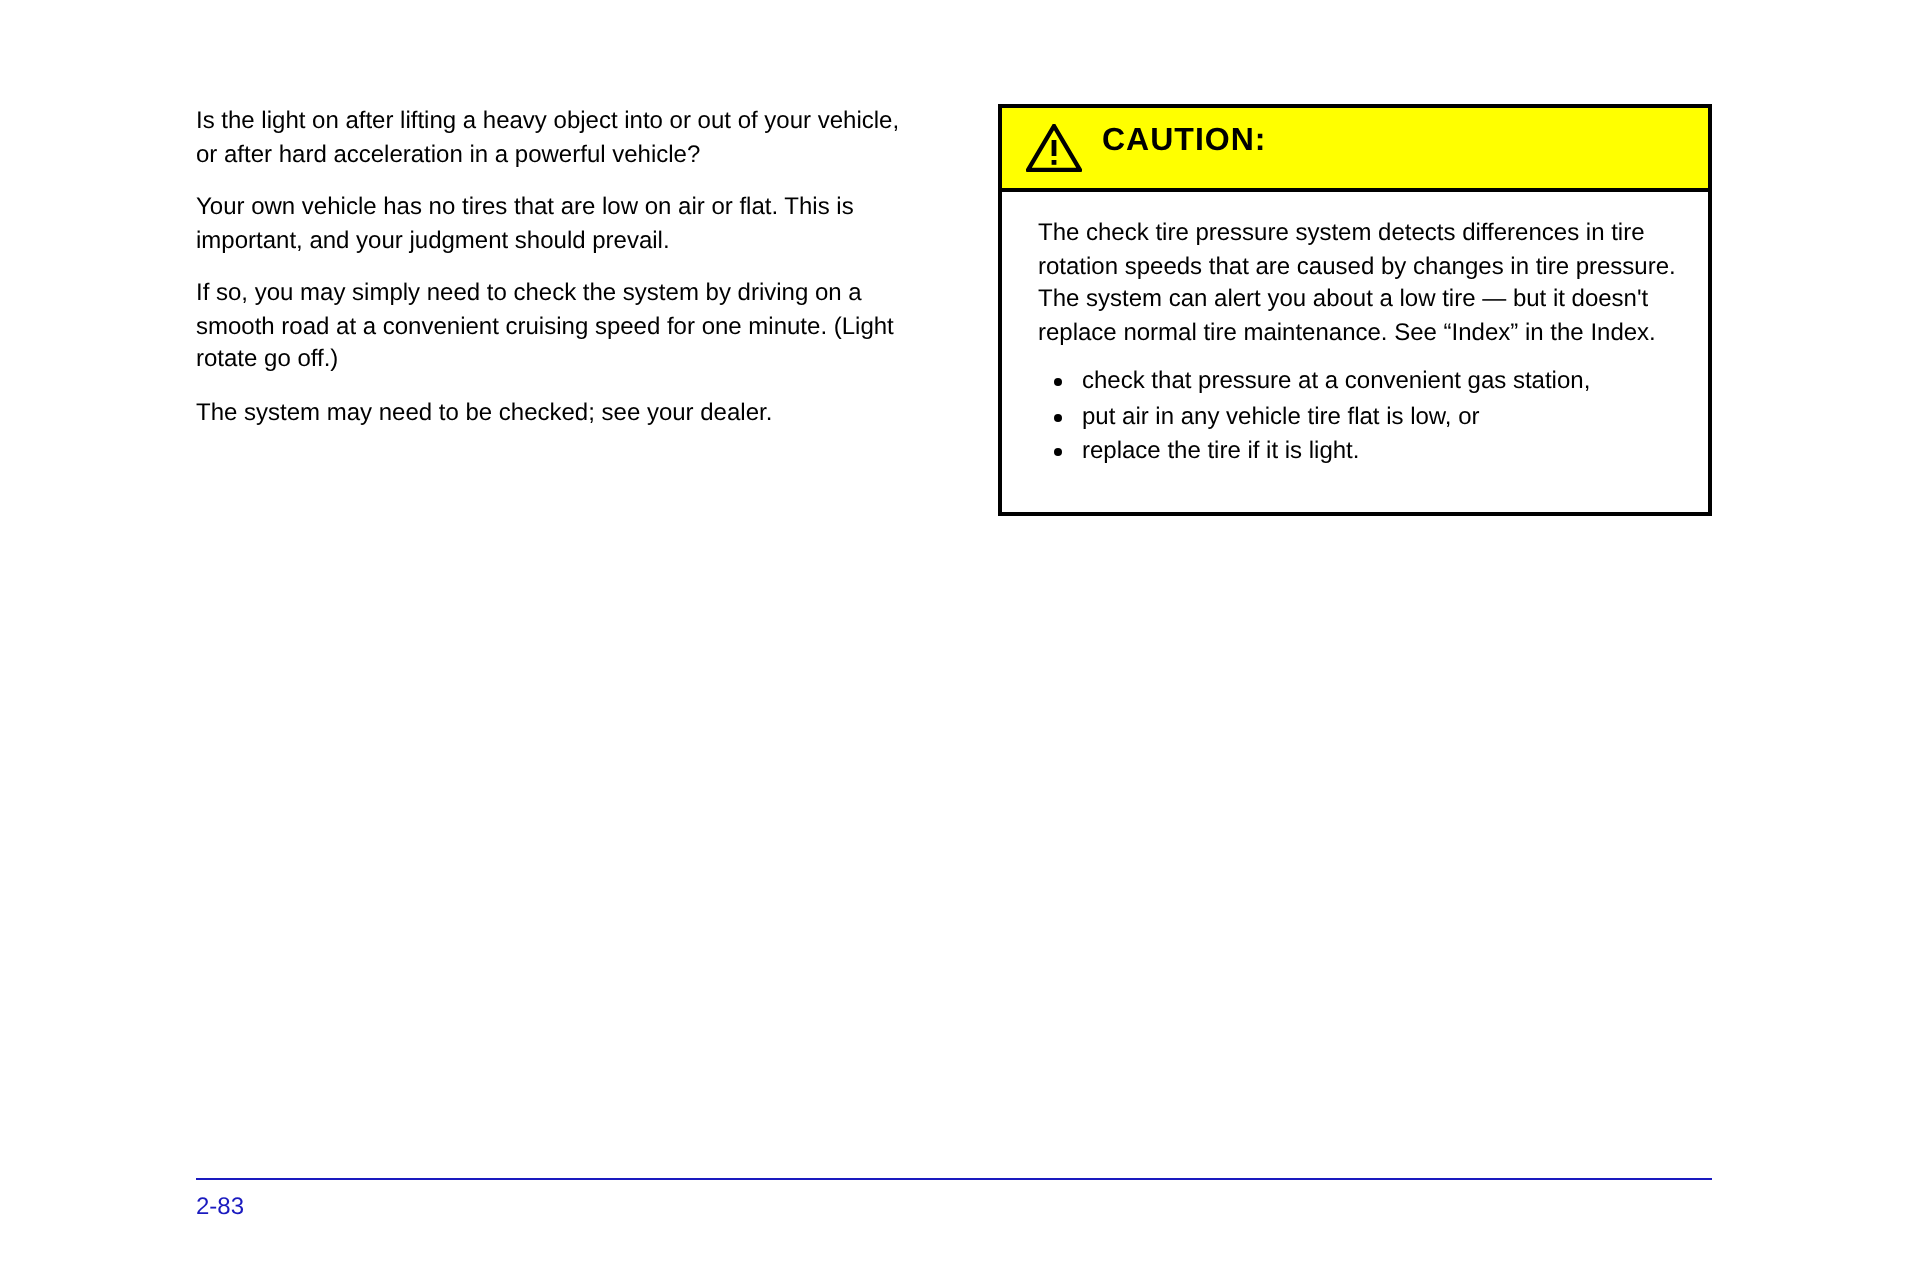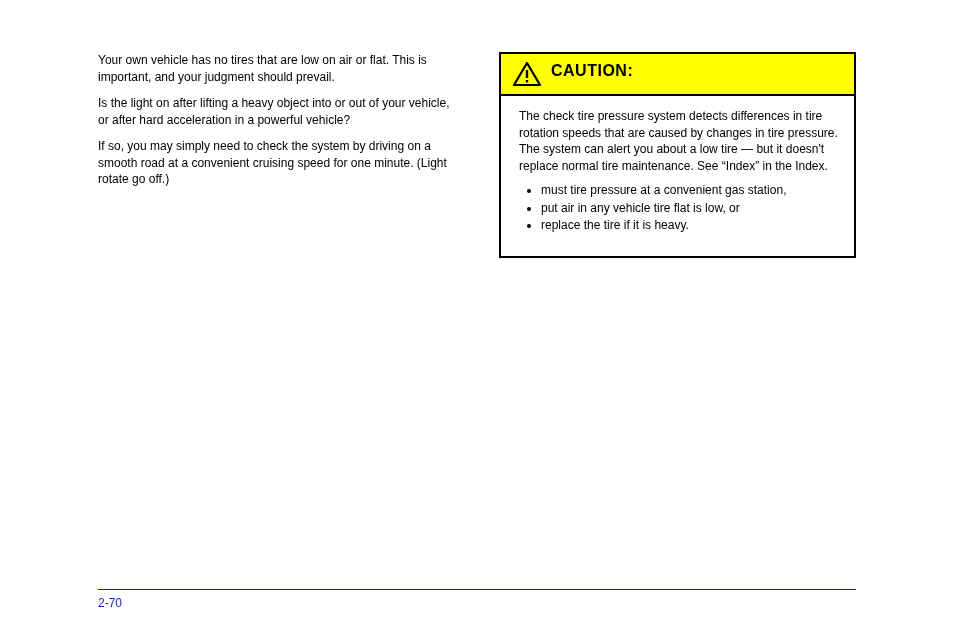--- a/index.html
+++ b/index.html
@@ -80,52 +80,53 @@
   
   .tri-icon { width: 28px; height: 24px; flex: none; }
 </style>
 </head>
 <body>
 
 <div class="page">
   <div class="columns">
 
     <div class="col">
+      <p>Is the light on after lifting a heavy object into or out of your vehicle, or after hard acceleration in a powerful vehicle?</p>
       <p>Your own vehicle has no tires that are low on air or flat. This is important, and your judgment should prevail.</p>
-      <p>Is the light on after lifting a heavy object into or out of your vehicle, or after hard acceleration in a powerful vehicle?</p>
       <p>If so, you may simply need to check the system by driving on a smooth road at a convenient cruising speed for one minute. (Light rotate go off.)</p>
+      <p>The system may need to be checked; see your dealer.</p>
     </div>
 
     <div class="col">
 
       <div class="caution">
         <div class="caution-header">
           <svg class="tri-icon" viewBox="0 0 28 24">
             <polygon points="14,1 27,23 1,23" fill="none" stroke="#000" stroke-width="2.2" stroke-linejoin="round"></polygon>
             <rect x="12.8" y="8" width="2.4" height="8" fill="#000"></rect>
             <rect x="12.8" y="18" width="2.4" height="2.4" fill="#000"></rect>
           </svg>
           <span class="label">CAUTION:</span>
         </div>
         <div class="caution-body">
           <p class="lead">
             <span>The check tire pressure system detects differences in tire rotation speeds that are caused by changes in tire pressure. The system can alert you about a low tire — but it doesn't replace normal tire maintenance. See</span>
             <span class="inline-quote">Index</span>
             <span> in the Index.</span>
           </p>
           <ul>
-            <li>must tire pressure at a convenient gas station,</li>
+            <li>check that pressure at a convenient gas station,</li>
             <li>put air in any vehicle tire flat is low, or</li>
-            <li>replace the tire if it is heavy.</li>
+            <li>replace the tire if it is light.</li>
           </ul>
         </div>
       </div>
 
 
     </div>
 
   </div>
 
   <div class="page-foot">
     <div class="rule"></div>
-    <div class="pagenum">2-70</div>
+    <div class="pagenum">2-83</div>
   </div>
 </div>
 
 </body></html>

